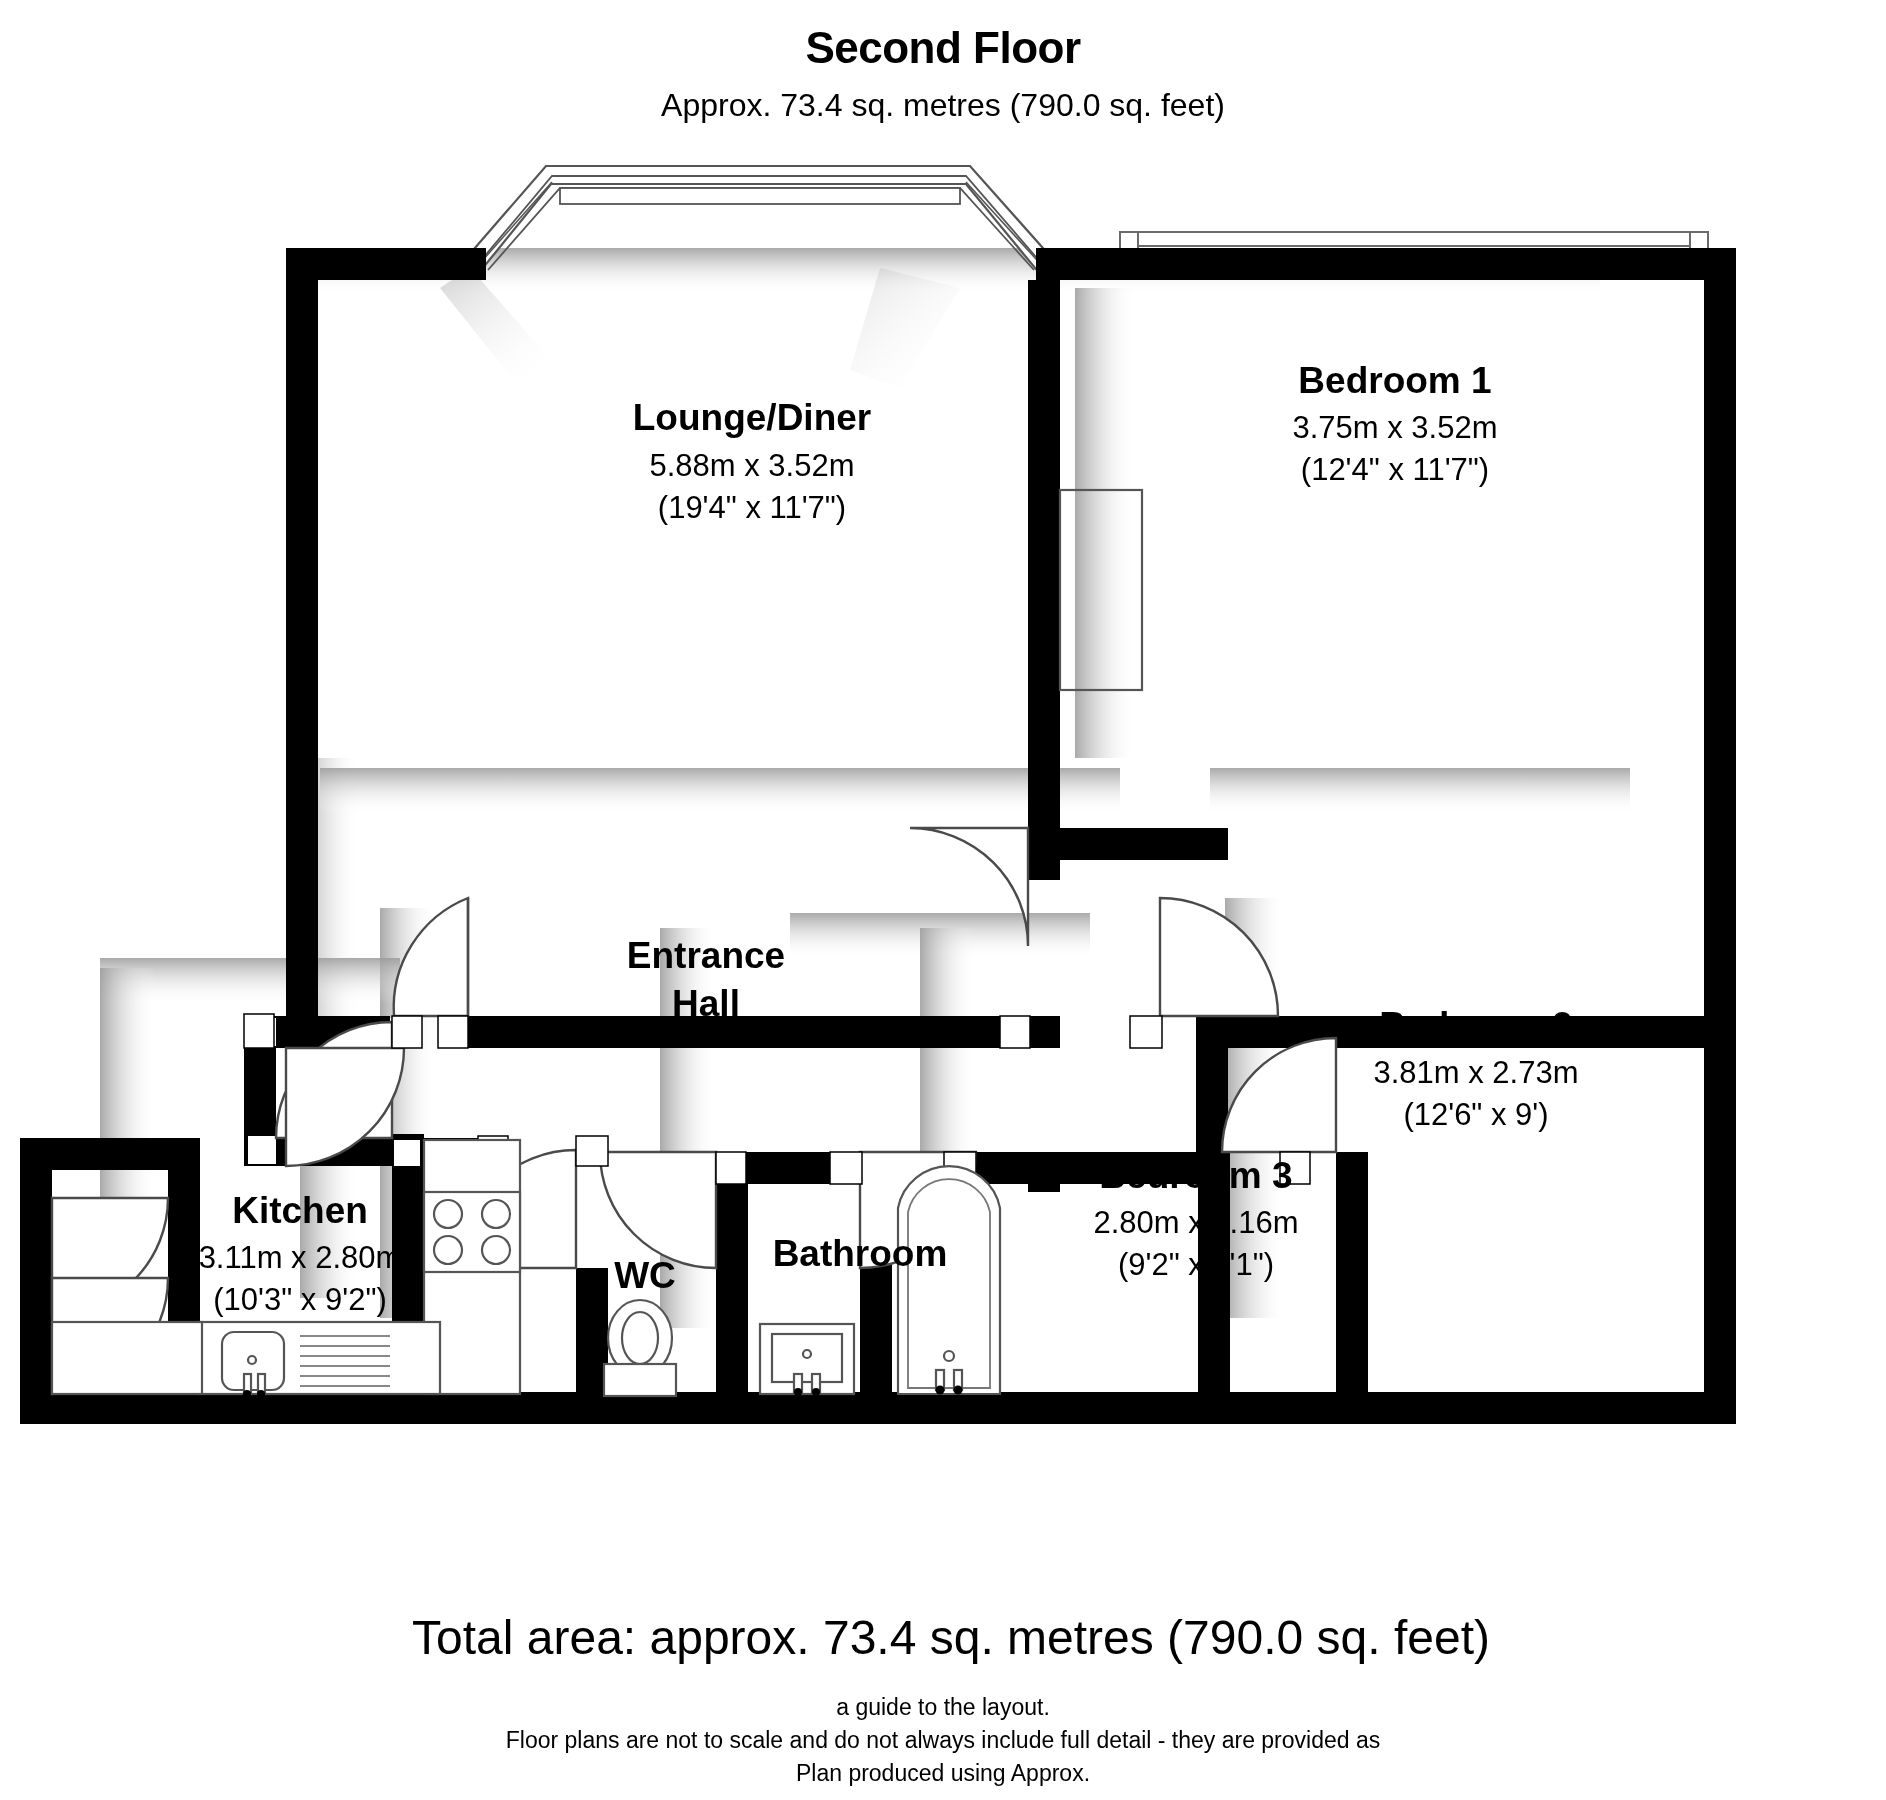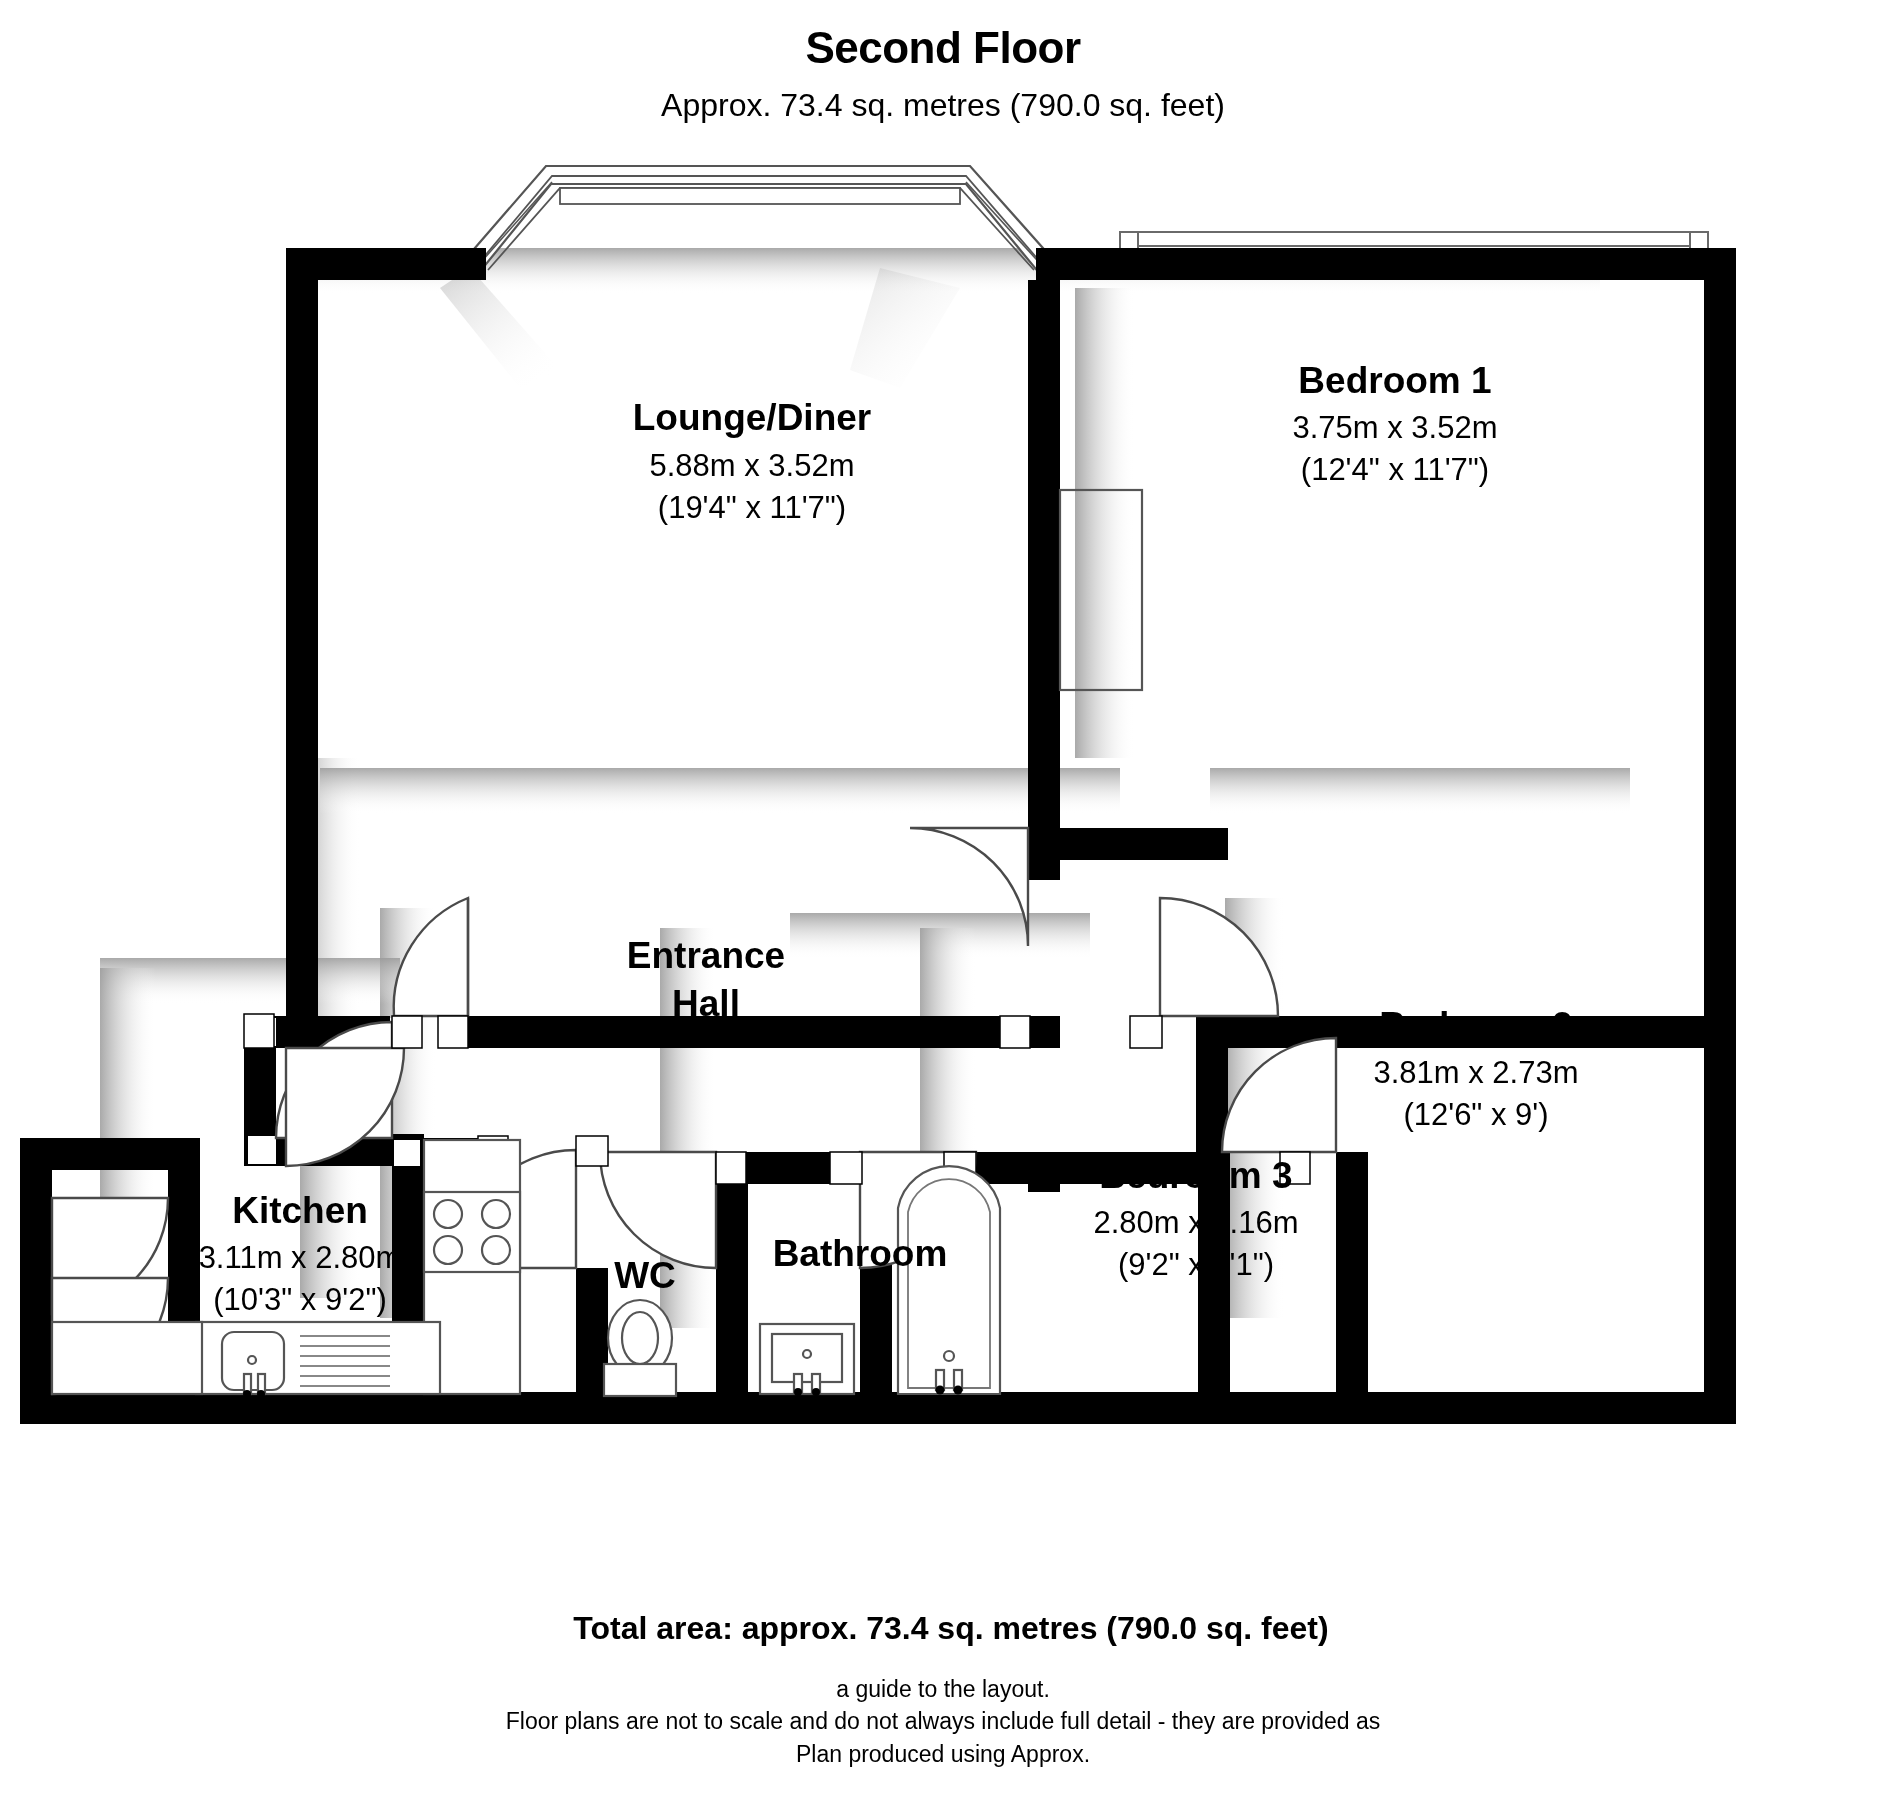--- a/index.html
+++ b/index.html
@@ -13,21 +13,21 @@
   .page{position:relative;width:1886px;height:1800px;}
 
   .header{position:absolute;left:0;top:24px;width:1886px;text-align:center;}
   .title{font-size:44px;font-weight:bold;letter-spacing:-0.5px;line-height:1.1;}
   .subtitle{font-size:32px;font-weight:normal;margin-top:16px;line-height:1.1;}
 
   .plan-wrap{position:absolute;left:0;top:138px;width:1886px;height:1450px;}
   svg.plan{display:block;width:1886px;height:1450px;}
 
   .footer{position:absolute;left:0;top:1610px;width:1886px;text-align:center;}
-  .total{font-size:32px;font-weight:bold;line-height:1.15;padding-left:16px;}
+  .total{font-size:48px;font-weight:normal;line-height:1.15;padding-left:16px;}
   .disc{font-size:23px;font-weight:normal;line-height:1.42;margin-top:26px;}
 
   
   .rm-name{font-family:"Liberation Sans", sans-serif;font-size:37px;font-weight:bold;text-anchor:middle;fill:#000;}
   .rm-dim{font-family:"Liberation Sans", sans-serif;font-size:31px;font-weight:normal;text-anchor:middle;fill:#000;}
 </style>
 </head>
 <body>
 
 <div class="page">

